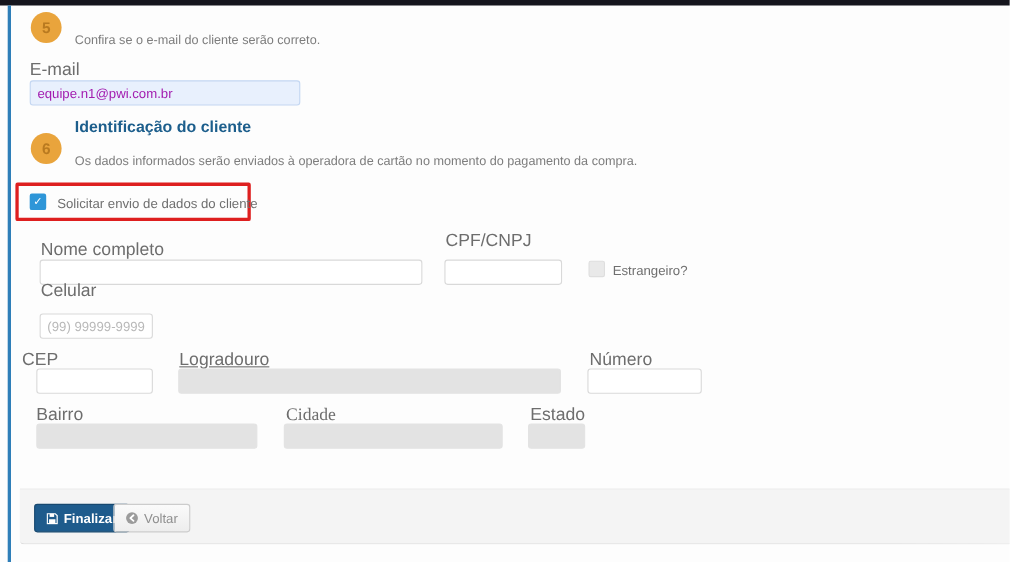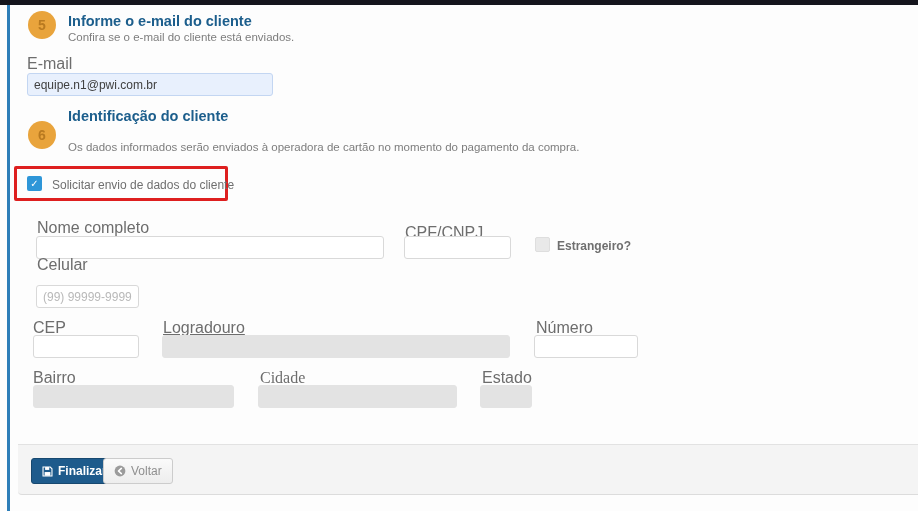--- a/index.html
+++ b/index.html
@@ -21,21 +21,21 @@
     color:#b97a20; font-weight:bold; font-size:14px;
     display:flex; align-items:center; justify-content:center;
   }
   .sec-title { position:absolute; font-size:14.5px; font-weight:bold; color:var(--heading,#1c5e8c); }
   .sec-sub   { position:absolute; font-size:11.5px; color:#7d7d7d; }
 
   .fld-label { position:absolute; font-size:16px; color:#6d6d6d; }
 
   .inp {
     position:absolute; height:23px; border:1px solid #d9d9d9; border-radius:3px;
-    background:#ffffff; font-family:inherit; font-size:12px; color:#404040;
+    background:#ffffff; font-family:inherit; font-size:12px; color:#a21caf;
     padding:0 6px; outline:none;
   }
   .inp::placeholder { color:#b9b9b9; }
   .inp.autofill { background:#e8f0fd; border-color:#c3d6f2; }
   .inp.disabled { background:#e3e3e3; border-color:#e3e3e3; }
 
   .red-box {
     position:absolute; left:14px; top:166px; width:214px; height:35px;
     border:3px solid var(--highlight-red,#de1f1f); border-radius:2px;
   }
@@ -70,49 +70,48 @@
 </style>
 </head>
 <body>
 
 <div class="stage">
 
   <div class="topbar"></div>
   <div class="left-rule"></div>
 
   <div class="step-circle" style="left:28px; top:11px;">5</div>
-  <div class="sec-title" style="left:68px; top:13px;">Informe o e-mail do cliente</div>
-  <div class="sec-sub" style="left:68px; top:31px;">Confira se o e-mail do cliente está enviados.</div>
+  <div class="sec-sub" style="left:68px; top:31px;">Confira se o e-mail do cliente serão correto.</div>
 
   <div class="fld-label" style="left:27px; top:55px;">E-mail</div>
   <input class="inp autofill" style="left: 27px; top: 73px; width: 246px;" value="equipe.n1@pwi.com.br">
 
   <div class="step-circle" style="left:28px; top:121px;">6</div>
   <div class="sec-title" style="left:68px; top:108px;">Identificação do cliente</div>
   <div class="sec-sub" style="left:68px; top:141px;">Os dados informados serão enviados à operadora de cartão no momento do pagamento da compra.</div>
 
   <div class="red-box"></div>
   <div class="cbx checked" style="left:27px; top:176px;">
     <span class="icon">✓</span>
   </div>
   <div class="cbx-label" style="left:52px; top:178px;">Solicitar envio de dados do cliente</div>
 
   <div class="fld-label" style="left:37px; top:219px;">Nome completo</div>
   <input class="inp" style="left: 36px; top: 236px; width: 348px;">
 
-  <div class="fld-label" style="left:405px; top:224px;">CPF/CNPJ</div>
+  <div class="fld-label" style="left:405px; top:211px;">CPF/CNPJ</div>
   <input class="inp" style="left: 404px; top: 236px; width: 107px;">
 
   <div class="cbx unchecked" style="left:535px; top:237px;"></div>
-  <div class="cbx-label" style="left:557px; top:239px;font-weight:bold;">Estrangeiro?</div>
+  <div class="cbx-label" style="left:557px; top:239px;">Estrangeiro?</div>
 
   <div class="fld-label" style="left:37px; top:256px;">Celular</div>
   <input class="inp" style="left: 36px; top: 285px; width: 103px;" placeholder="(99) 99999-9999">
 
-  <div class="fld-label" style="left:33px; top:319px;">CEP</div>
+  <div class="fld-label" style="left:20px; top:319px;">CEP</div>
   <input class="inp" style="left: 33px; top: 335px; width: 106px;">
 
   <div class="fld-label" style="left:163px; top:319px;text-decoration:underline;">Logradouro</div>
   <input class="inp disabled" style="left: 162px; top: 335px; width: 348px;" disabled="">
 
   <div class="fld-label" style="left:536px; top:319px;">Número</div>
   <input class="inp" style="left: 534px; top: 335px; width: 104px;">
 
   <div class="fld-label" style="left:33px; top:369px;text-align:center;">Bairro</div>
   <input class="inp disabled" style="left: 33px; top: 385px; width: 201px;" disabled="">

